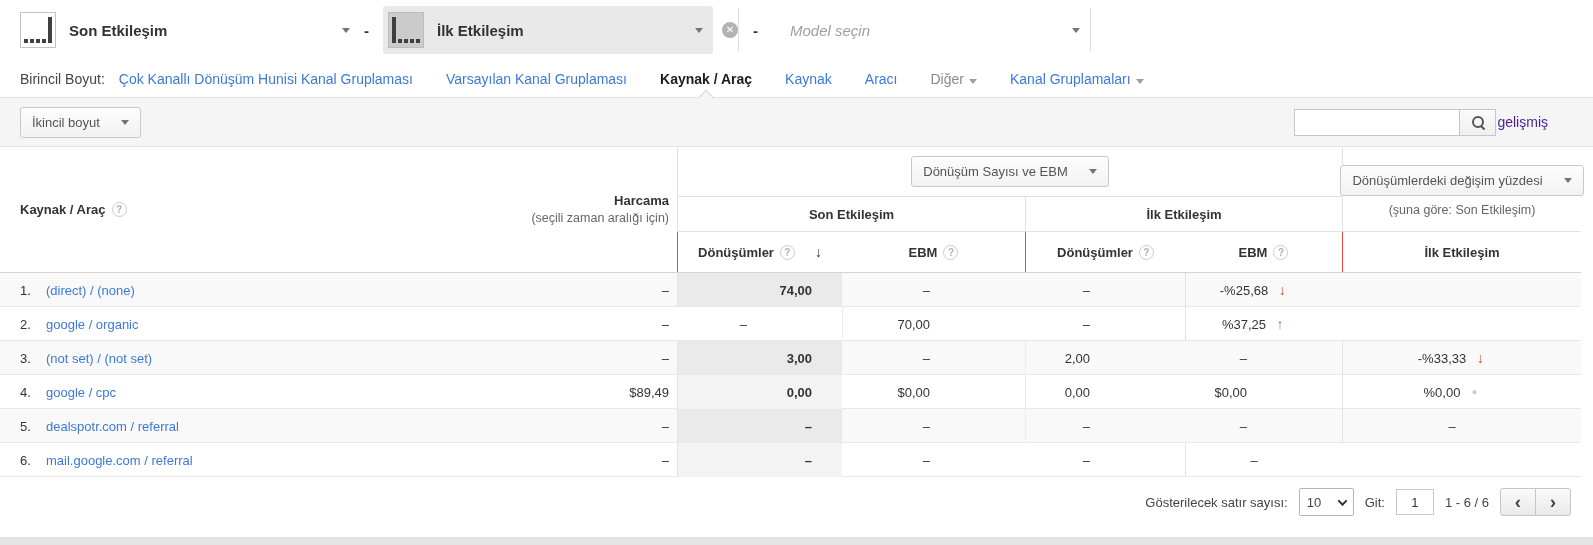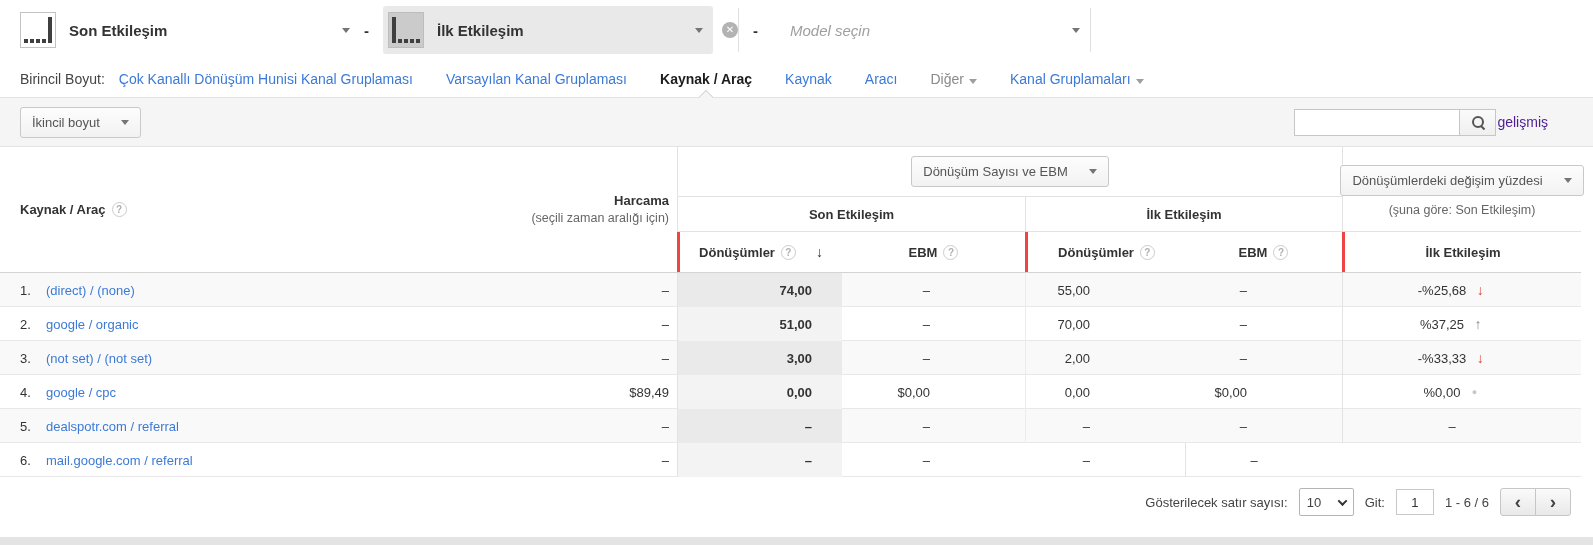--- a/index.html
+++ b/index.html
@@ -59,21 +59,21 @@
   .h-mid { grid-column:3/7; grid-row:1; border-left:1px solid #e2e2e2; border-bottom:1px solid #e2e2e2;
            display:flex; align-items:center; justify-content:center; }
   .h-right { grid-column:7; grid-row:1/3; border-left:1px solid #e2e2e2; border-bottom:1px solid #e2e2e2;
              display:flex; flex-direction:column; align-items:center; justify-content:center; gap:7px; padding-top:4px; }
   .h-right .sub { color:#666; font-size:12.5px; }
   .h-group { display:flex; align-items:center; justify-content:center; font-weight:bold; color:#333;
              border-left:1px solid #e2e2e2; border-bottom:1px solid #e2e2e2; }
   .h-son { grid-column:3/5; grid-row:2; }
   .h-ilk { grid-column:5/7; grid-row:2; }
   .h-sub { display:flex; align-items:center; justify-content:center; gap:6px; font-weight:bold; color:#333; }
-  .h-sub.bl { border-left:3px solid #ef4444; }
+  .h-sub.bl { border-left:1px solid #ef4444; }
   .s1 { grid-column:3; grid-row:3; } .s2 { grid-column:4; grid-row:3; }
   .s3 { grid-column:5; grid-row:3; } .s4 { grid-column:6; grid-row:3; }
   .s5 { grid-column:7; grid-row:3; }
   .help { width:15px; height:15px; border:1px solid #ccc; border-radius:50%; color:#b0b0b0; font-size:10px; line-height:13px; text-align:center; flex:0 0 15px; cursor:pointer; }
   .help::after { content:"?"; }
   .sort-arrow { font-weight:bold; color:#333; font-size:14px; margin-left:14px; cursor:pointer; }
   
   .tr { display:grid; grid-template-columns:540px 137px 165px 183px 160px 157px 239px; height:34px; align-items:center;
         border-bottom:1px solid #e8e8e8; background:#fff; }
   .tr.odd { background:#f9f9f9; }
@@ -221,34 +221,32 @@
   </div>
 
   <div class="tr odd">
     <div class="td c-src">
         <span class="idx">1.</span>
         <a class="src">(direct) / (none)</a>
       </div>
     <div class="td num c-spend">–</div>
     <div class="td num c-conv">74,00</div>
     <div class="td num c-ebm1">–</div>
-    <div class="td num c-conv2">55,00</div>
     <div class="td num c-ebm2">–</div>
     <div class="td c-chg">
         <span>-%25,68</span>
         <span class="trend t-neg">↓</span>
       </div>
   </div>
   <div class="tr">
     <div class="td c-src">
         <span class="idx">2.</span>
         <a class="src">google / organic</a>
       </div>
     <div class="td num c-spend">–</div>
-    <div class="td num c-conv">51,00</div>
     <div class="td num c-ebm1">–</div>
     <div class="td num c-conv2">70,00</div>
     <div class="td num c-ebm2">–</div>
     <div class="td c-chg">
         <span>%37,25</span>
         <span class="trend t-pos">↑</span>
       </div>
   </div>
   <div class="tr odd">
     <div class="td c-src">

